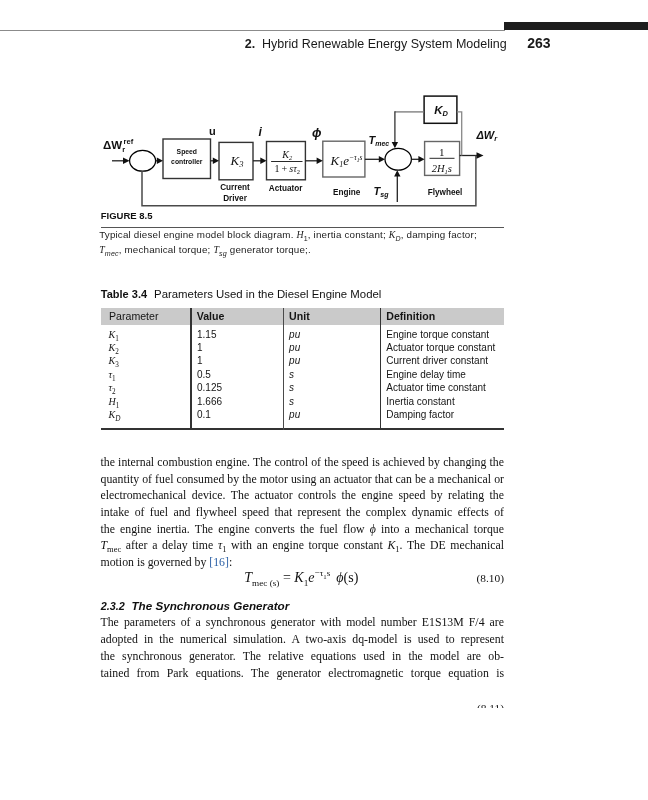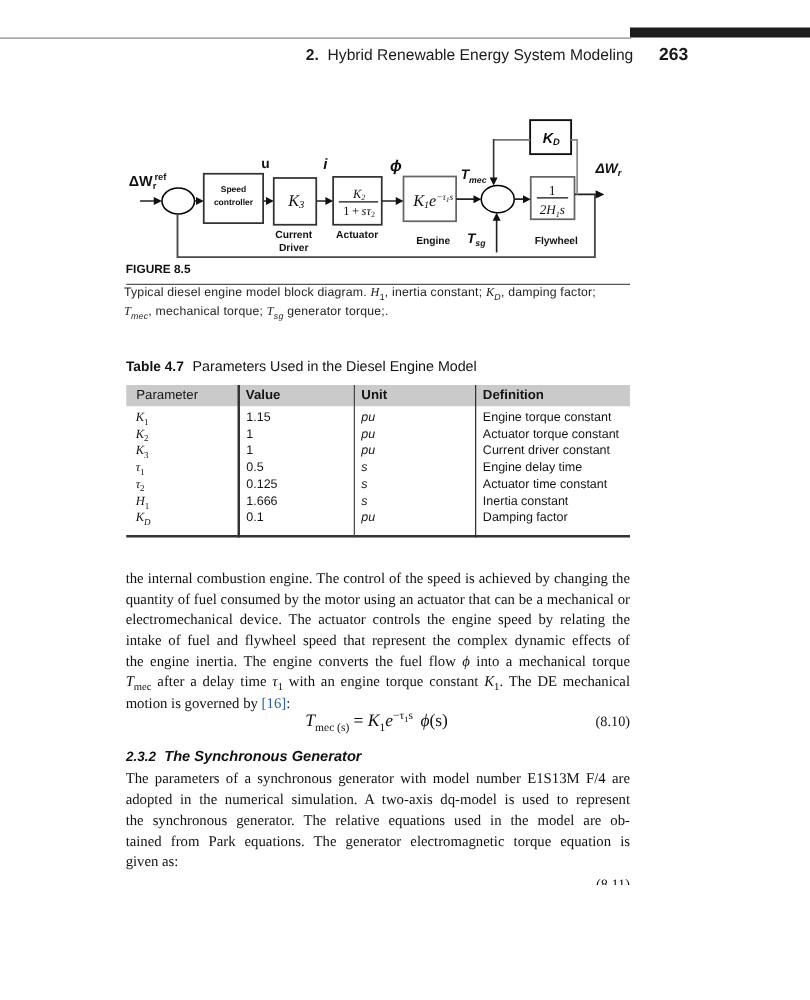--- a/index.html
+++ b/index.html
@@ -108,21 +108,21 @@
     </g>
   </svg>
 
   <div class="abs" style="left:100.7px;top:210px;font-size:9.5px;font-weight:bold;color:#111;">FIGURE 8.5</div>
   <div class="abs" style="left:100.7px;top:226.8px;width:403px;height:1.5px;background:#555;"></div>
   <div class="abs" style="left:99.2px;top:227.2px;width:410px;font-size:9.8px;line-height:15px;color:#222;letter-spacing:0.18px;">
     Typical diesel engine model block diagram. <i class="ser">H</i><sub>1</sub>, inertia constant; <i class="ser">K</i><sub><i>D</i></sub>, damping factor;<br>
     <i class="ser">T</i><sub><i>mec</i></sub>, mechanical torque; <i class="ser">T</i><sub><i>sg</i></sub> generator torque;.
   </div>
 
-  <div class="abs" style="left:100.8px;top:288.3px;font-size:11.4px;color:#111;"><b style="font-size:11px;">Table 4.7</b><span style="display:inline-block;width:7px;"></span>Parameters Used in the Diesel Engine Model</div>
+  <div class="abs" style="left:100.8px;top:288.3px;font-size:11.4px;color:#111;"><b style="font-size:11px;">Table 3.4</b><span style="display:inline-block;width:7px;"></span>Parameters Used in the Diesel Engine Model</div>
 
   <div class="abs" style="left:100.5px;top:308.2px;width:403.5px;">
     <div style="background:#cacaca;height:17.2px;"></div>
     <div style="height:104.4px;"></div>
     <div style="position:absolute;left:0;bottom:0;width:403.5px;height:1.8px;background:#333;"></div>
     <div style="position:absolute;left:89.8px;top:0;width:1.3px;height:121.6px;background:#333;"></div>
     <div style="position:absolute;left:182.5px;top:0;width:1.3px;height:121.6px;background:#4a4a4a;"></div>
     <div style="position:absolute;left:279.1px;top:0;width:1.3px;height:121.6px;background:#333;"></div>
 
     <div style="position:absolute;left:8.5px;top:2.3px;font-size:10.6px;font-weight:normal;">Parameter</div>
@@ -159,21 +159,20 @@
   </div>
   <div class="abs ser" style="left:100.5px;top:571.6px;width:403.5px;text-align:right;font-size:11.4px;color:#111;">(8.10)</div>
 
   <div class="abs" style="left:100.8px;top:598.9px;font-size:11.7px;font-weight:bold;font-style:italic;color:#111;"><span style="font-size:10.8px;">2.3.2</span><span style="display:inline-block;width:6.6px;"></span>The Synchronous Generator</div>
 
   <div class="abs ser" style="left:100.5px;top:614.4px;width:403.5px;font-size:11.8px;line-height:16.7px;color:#111;">
     <div class="jl">The parameters of a synchronous generator with model number E1S13M F/4 are</div>
     <div class="jl">adopted in the numerical simulation. A two-axis dq-model is used to represent</div>
     <div class="jl">the synchronous generator. The relative equations used in the model are ob-</div>
     <div class="jl">tained from Park equations. The generator electromagnetic torque equation is</div>
-    <div class="jll">given as:</div>
   </div>
 
   <div class="abs ser" style="left:209.5px;top:735px;font-size:14px;line-height:16px;color:#111;white-space:nowrap;margin-top:32px;">
     <i>T</i><sub style="font-size:9.2px;">sg</sub> = <i>E</i><sup style="font-size:11px;vertical-align:0.16em;">″</sup><sub style="font-size:9.2px;margin-left:-4.5px;"><i>d</i></sub><i>I</i><sub style="font-size:9.2px;"><i>d</i></sub> + <i>E</i><sup style="font-size:11px;vertical-align:0.16em;">″</sup><sub style="font-size:9.2px;margin-left:-4.5px;"><i>q</i></sub><i>I</i><sub style="font-size:9.2px;"><i>q</i></sub> − (<i>X</i>′<i>d</i> − <i>X</i>″<i>q</i>)<i>I</i><sub style="font-size:9.2px;"><i>d</i></sub><i>I</i><sub style="font-size:9.2px;"><i>q</i></sub>
   </div>
   <div class="abs ser" style="left:100.5px;top:701.5px;width:403.5px;text-align:right;font-size:11.4px;color:#111;">(8.11)</div>
 
 </div>
 
 </body></html>

